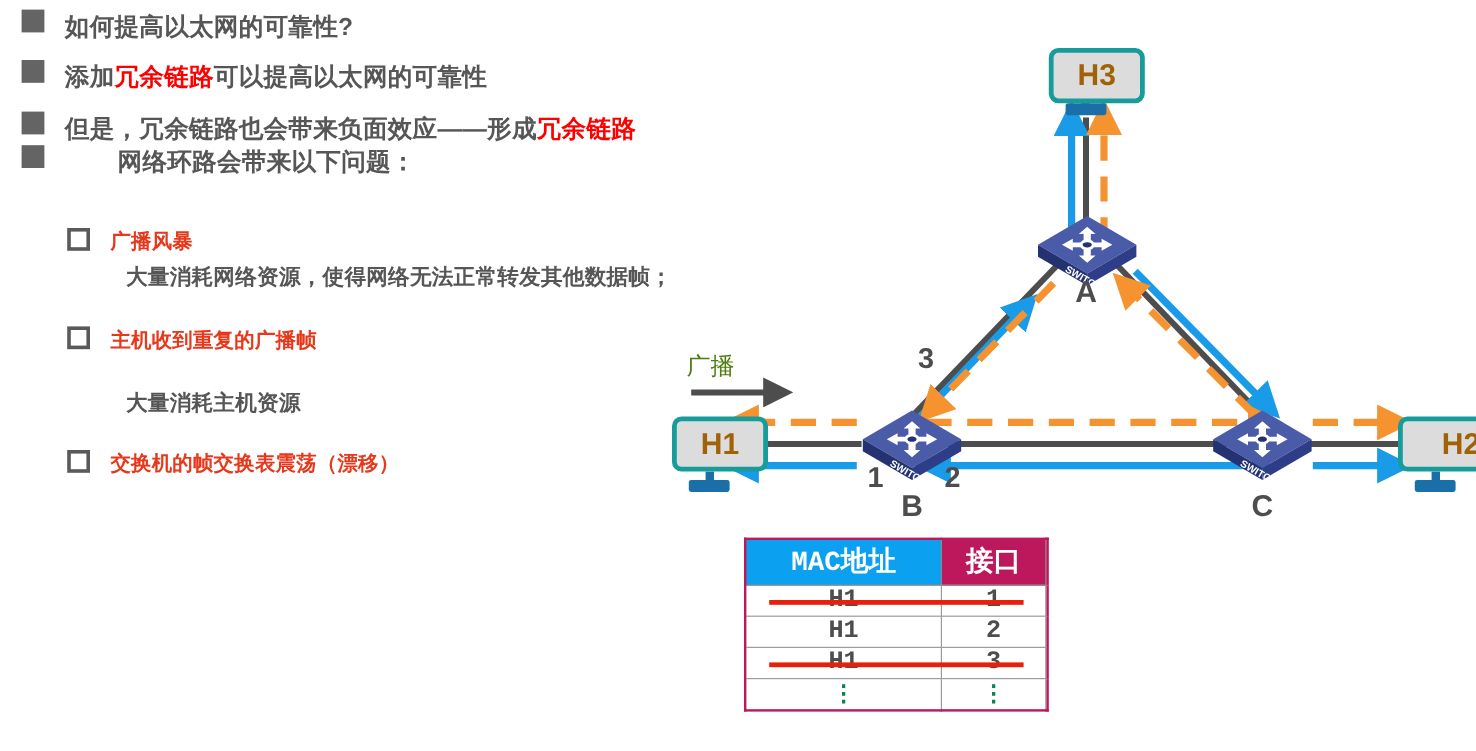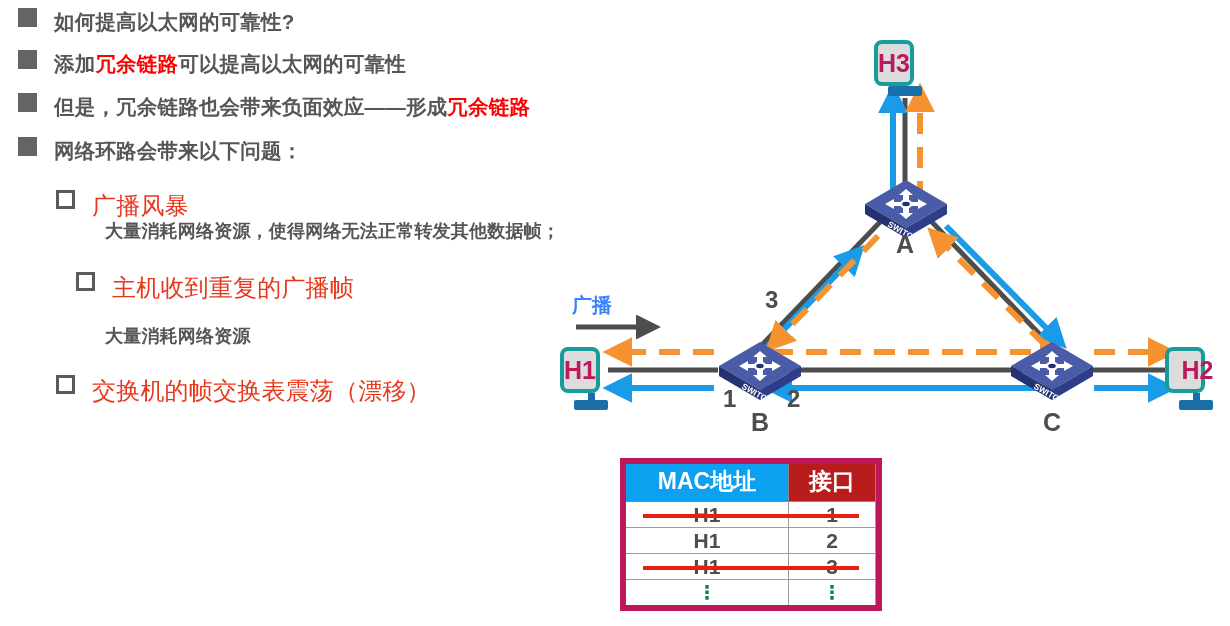--- a/index.html
+++ b/index.html
@@ -43,22 +43,22 @@
     flex: 0 0 auto;
     margin-right: 17px;
   }
   .lvl1-text {
     font-size: 20.5px;
     font-weight: bold;
     color: #565656;
     letter-spacing: 0.2px;
   }
   .lvl2-text {
-    font-size: 24px;
-    font-weight: normal;
+    font-size: 17px;
+    font-weight: bold;
     color: #E8381C;
     letter-spacing: 0.2px;
   }
   .sub-text {
     position: absolute;
     font-size: 18px;
     font-weight: bold;
     color: #565656;
     white-space: nowrap;
     letter-spacing: 0.2px;
@@ -70,27 +70,27 @@
   #diagram {
     position: absolute;
     left: 560px; top: 30px;
     width: 670px; height: 596px;
   }
   #diagram svg { position:absolute; left:0; top:0; }
 
   
   .host {
     position: absolute;
-    width: 40px; height: 46px;
+    width: 80px; height: 46px;
     border: 4px solid #179B9B;
     border-radius: 8px;
     background: #DCDCDC;
     box-sizing: border-box;
     display: flex; align-items: center; justify-content: center;
-    font-size: 25px; font-weight: bold; color: #be185d;
+    font-size: 25px; font-weight: bold; color: #a16207;
     font-family: "Liberation Sans", sans-serif;
     z-index: 6;
   }
   .host-neck {
     position: absolute;
     width: 7px; height: 9px;
     background: #1A6FA8;
     z-index: 5;
   }
   .host-base {
@@ -111,41 +111,42 @@
     z-index: 8;
   }
   .port-label {
     position: absolute;
     font-size: 24px; font-weight: bold; color: #4d4d4d;
     font-family: "Liberation Sans", sans-serif;
     z-index: 8;
   }
   .bcast-label {
     position: absolute;
-    font-size: 20px; font-weight: bold; color: #3b82f6;
+    font-size: 20px; font-weight: normal; color: #4d7c0f;
     z-index: 8;
   }
 
   
   #mactable {
     position: absolute;
-    left: 620px; top: 458px;
+    left: 620px; top: 448px;
     border-collapse: collapse;
-    border: 6px solid #be185d;
+    border: 2px solid #be185d;
     z-index: 9;
     background: #fff;
+    font-family: Liberation Mono, monospace;
   }
   #mactable th {
     font-size: 23px; font-weight: bold; color: #ffffff;
     padding: 2px 10px 4px 10px;
     text-align: center;
     border: 1px solid #8a8a8a;
   }
   #mactable th.mac { background: #0CA0F0; width: 142px; }
-  #mactable th.port { background: #b91c1c; width: 66px; }
+  #mactable th.port { background: #be185d; width: 66px; }
   #mactable td {
     font-size: 21px; font-weight: bold; color: #4d4d4d;
     text-align: center;
     height: 25px;
     border: 1px solid #9c9c9c;
     position: relative;
     padding: 0;
   }
   #mactable td .dots {
     color: #0D8050; font-size: 19px; line-height: 10px;
@@ -180,36 +181,36 @@
     <div class="b-row" style="left:18px; top:50px;">
       <span class="sq-filled"></span>
       <span class="lvl1-text"><span>添加</span><span class="hl">冗余链路</span><span>可以提高以太网的可靠性</span></span>
     </div>
 
     <div class="b-row" style="left:18px; top:93px;">
       <span class="sq-filled"></span>
       <span class="lvl1-text"><span>但是，冗余链路也会带来负面效应——形成</span><span class="hl">冗余链路</span><span></span></span>
     </div>
 
-    <div class="b-row" style="left:18px; top:137px;">
+    <div class="b-row" style="left:18px; top:121px;gap:44px;">
       <span class="sq-filled"></span>
       <span class="lvl1-text">网络环路会带来以下问题：</span>
     </div>
 
     <div class="b-row" style="left:56px; top:190px;">
       <span class="sq-hollow"></span>
       <span class="lvl2-text">广播风暴</span>
     </div>
     <div class="sub-text" style="left:93px; top:219px;">大量消耗网络资源，使得网络无法正常转发其他数据帧；</div>
 
-    <div class="b-row" style="left:60px; top:272px;padding-left:16px;">
+    <div class="b-row" style="left:40px; top:272px;padding-left:16px;">
       <span class="sq-hollow"></span>
       <span class="lvl2-text">主机收到重复的广播帧</span>
     </div>
-    <div class="sub-text" style="left:93px; top:324px;">大量消耗网络资源</div>
+    <div class="sub-text" style="left:93px; top:324px;">大量消耗主机资源</div>
 
     <div class="b-row" style="left:56px; top:375px;">
       <span class="sq-hollow"></span>
       <span class="lvl2-text">交换机的帧交换表震荡（漂移）</span>
     </div>
   </div>
 
   <div id="diagram">
 
     <svg width="670" height="596" viewBox="0 0 670 596">

